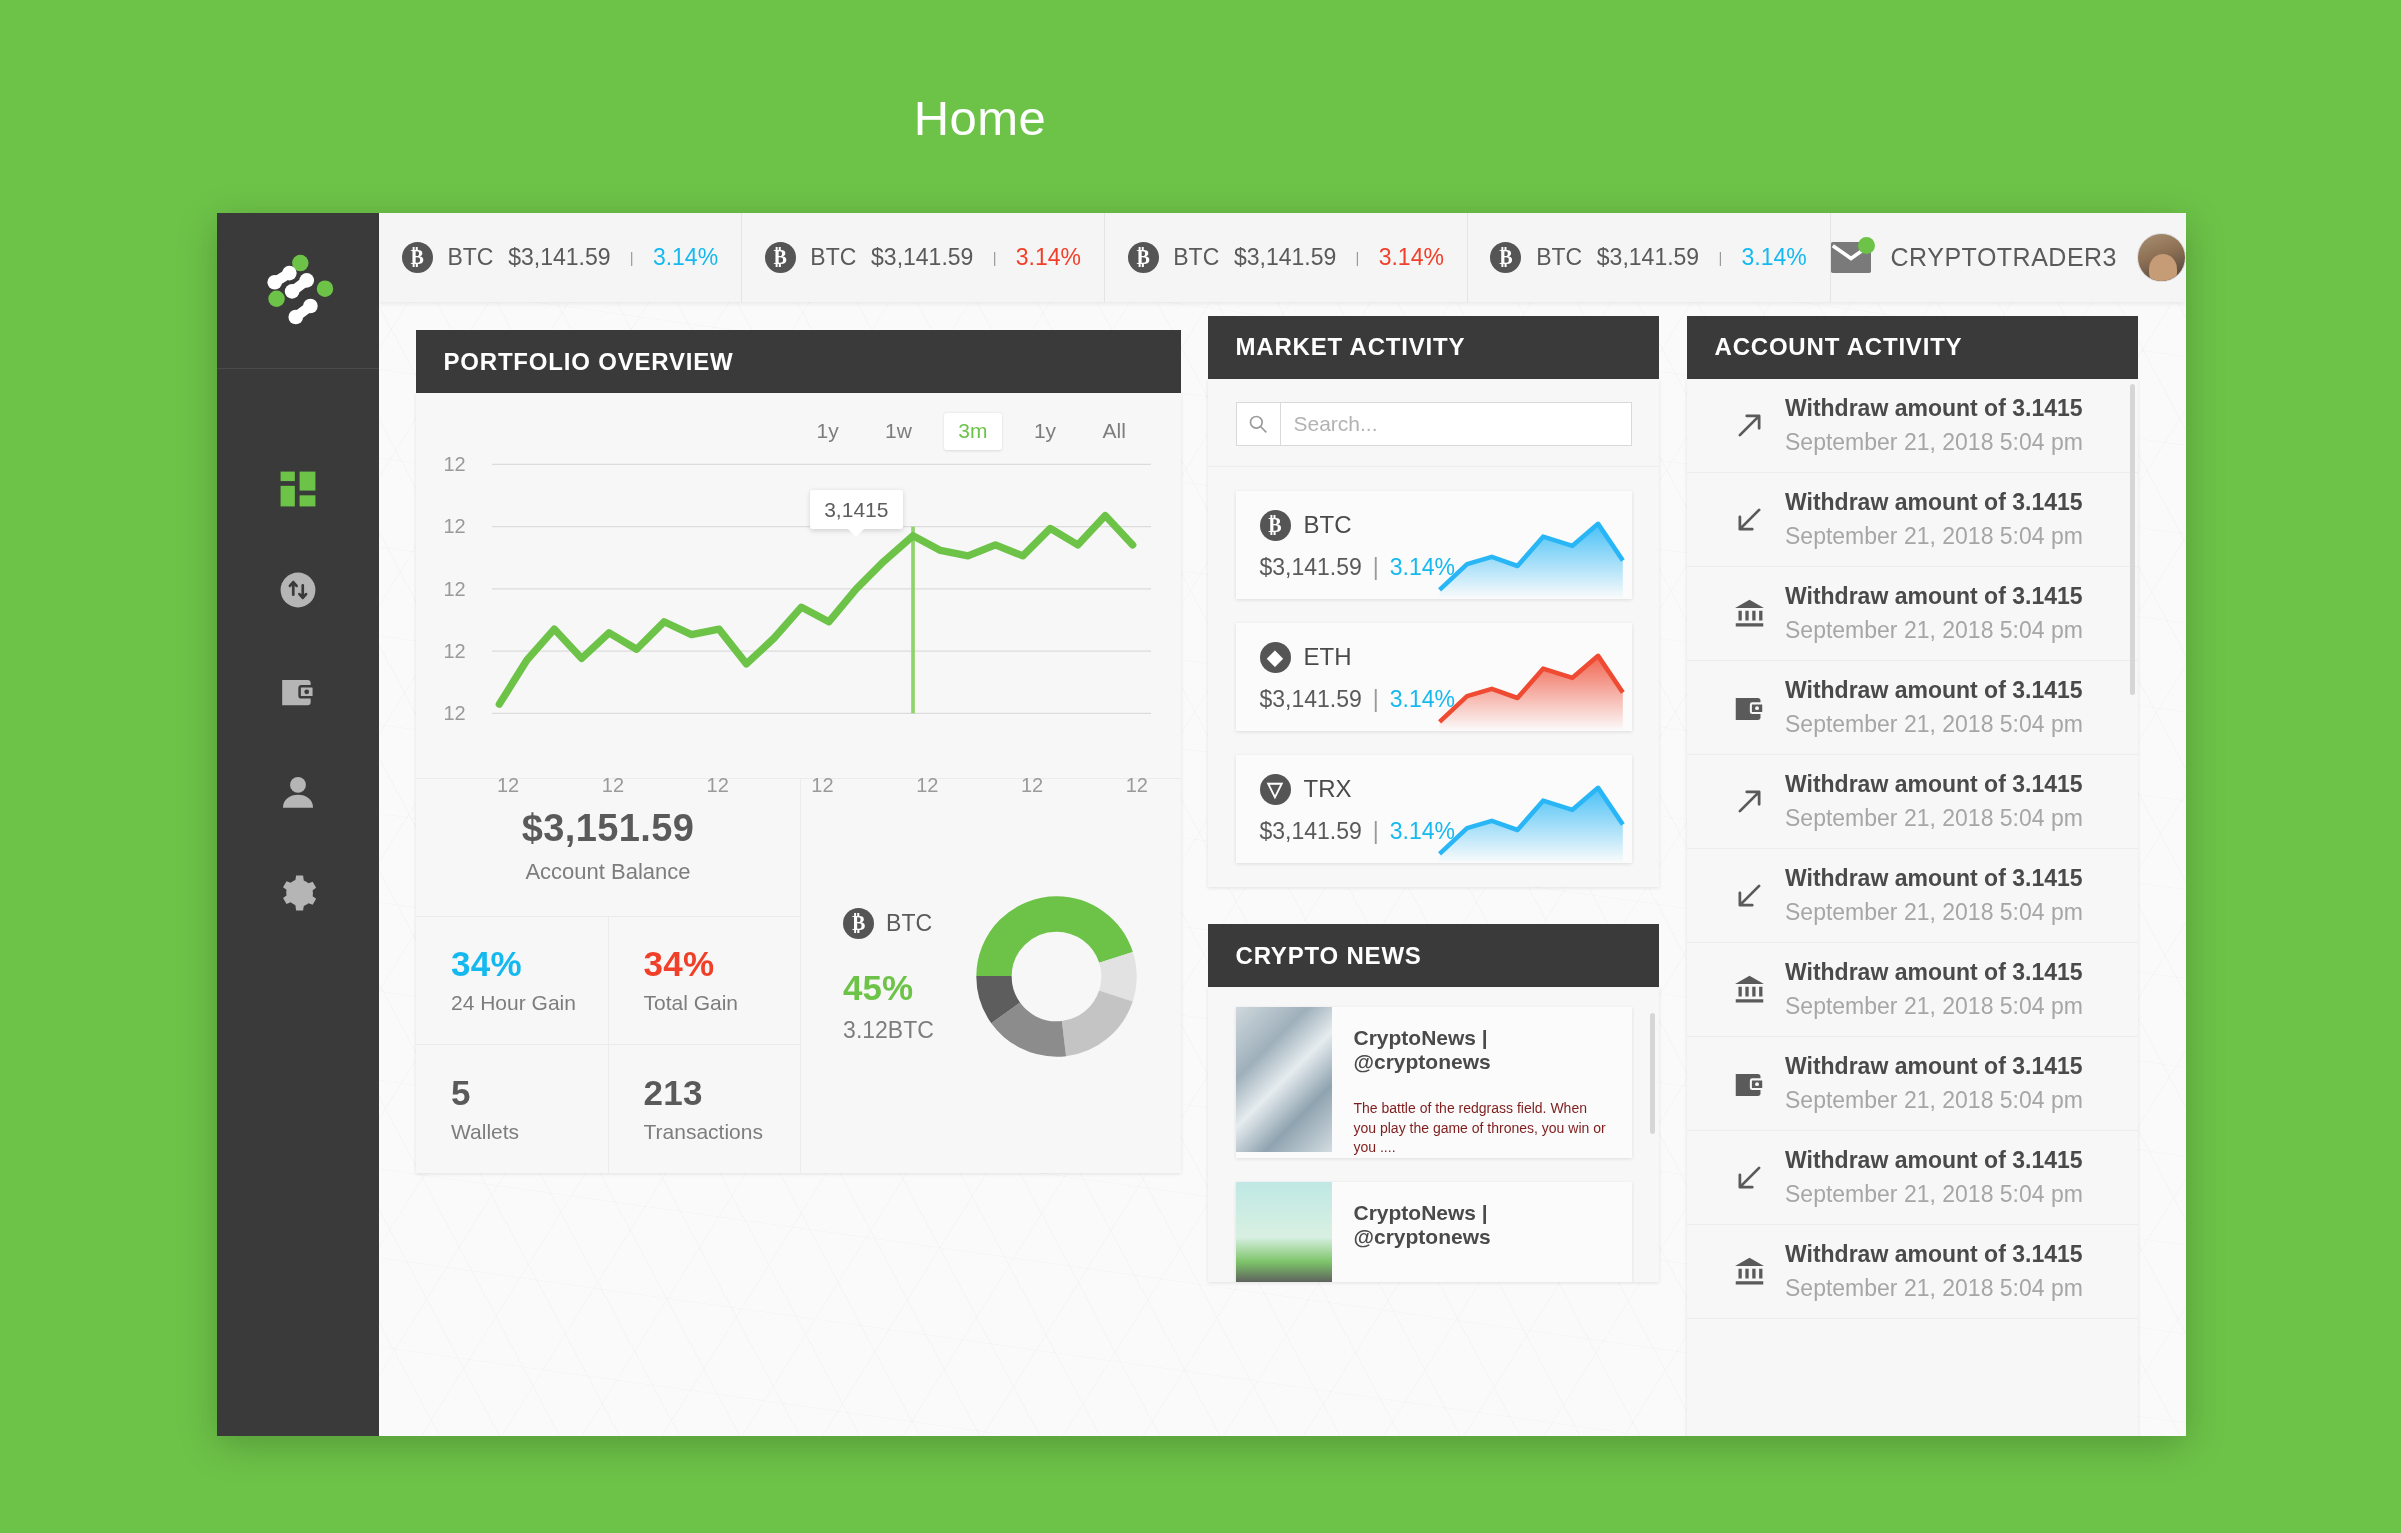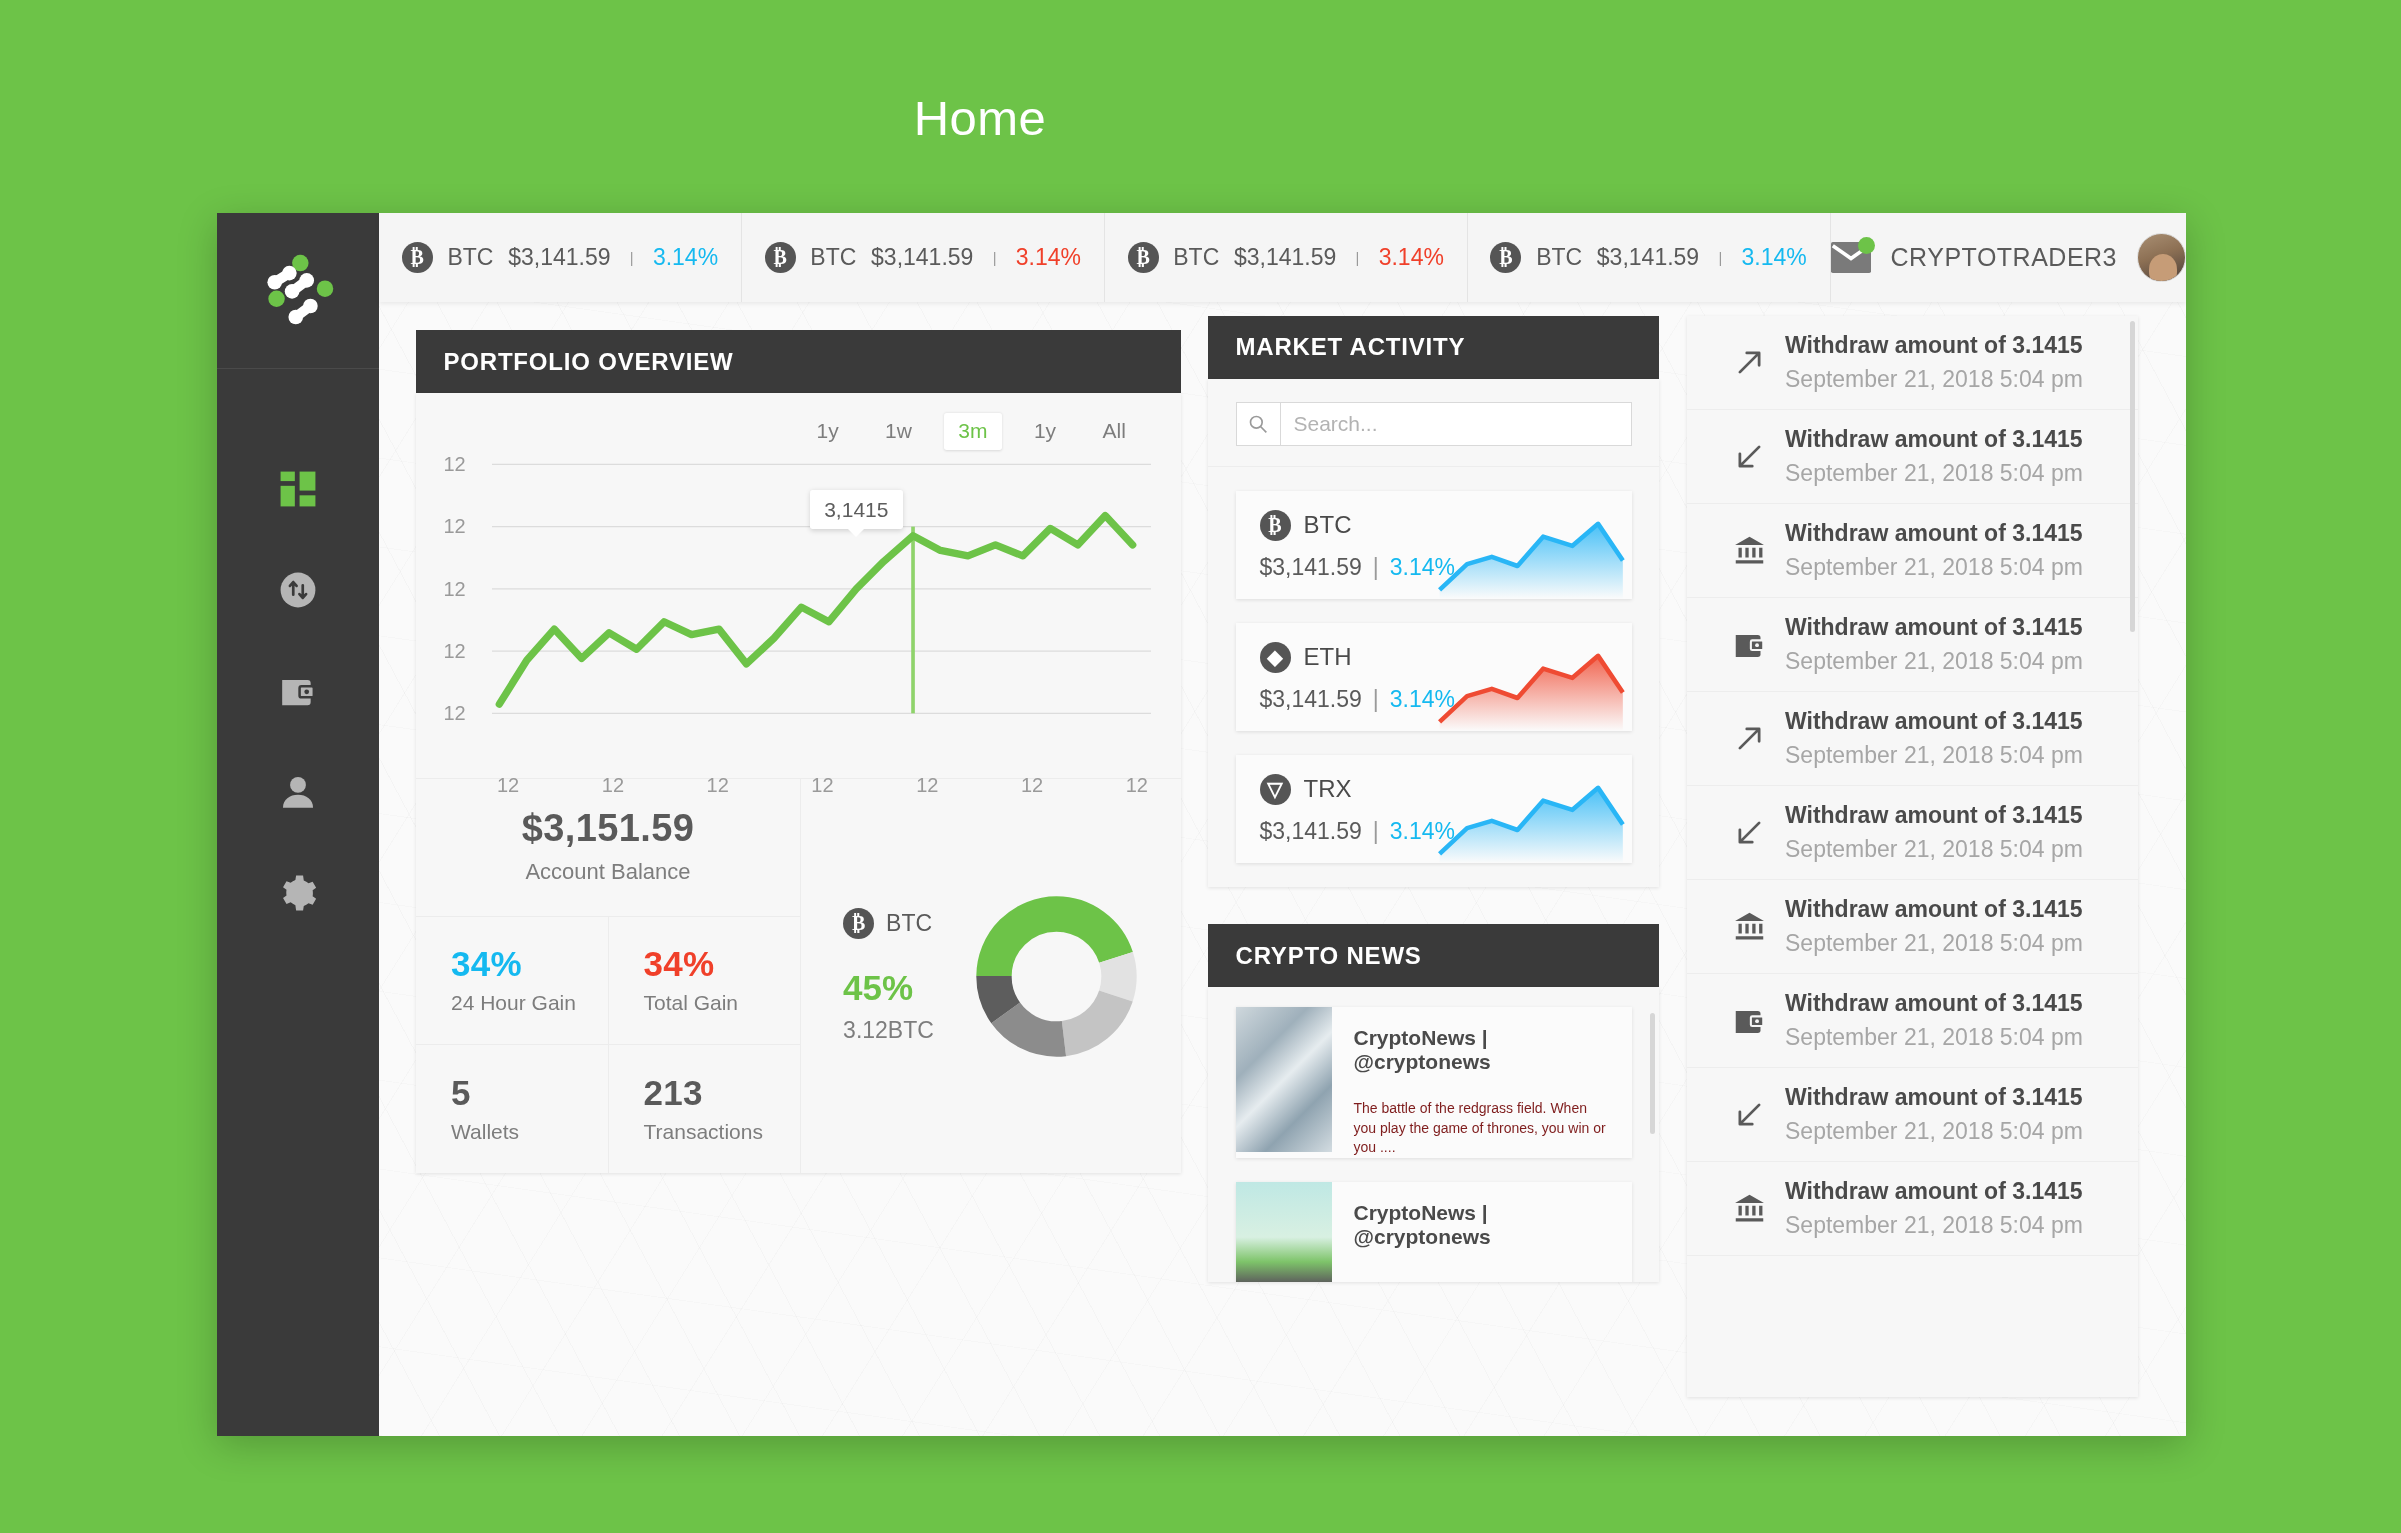--- a/index.html
+++ b/index.html
@@ -576,20 +576,21 @@
 
                 </div>
               </div>
 
               <div class="news-scroll"></div>
             </div>
           </div>
         </div>
 
         <div class="col-account">
+          <div class="panel-head">ACCOUNT ACTIVITY</div>
           <div class="acct-body">
 
             <div class="acct-row">
               <span class="acct-ico">
                 <svg width="33" height="33" viewBox="0 0 24 24">
                     <path d="M5 19L19 5M10 5h9v9" stroke="#5a5a5a" stroke-width="2" fill="none" stroke-linecap="round" stroke-linejoin="round"></path>
                   </svg>
               </span>
               <span>
                 <span class="acct-title">Withdraw amount of 3.1415</span>

